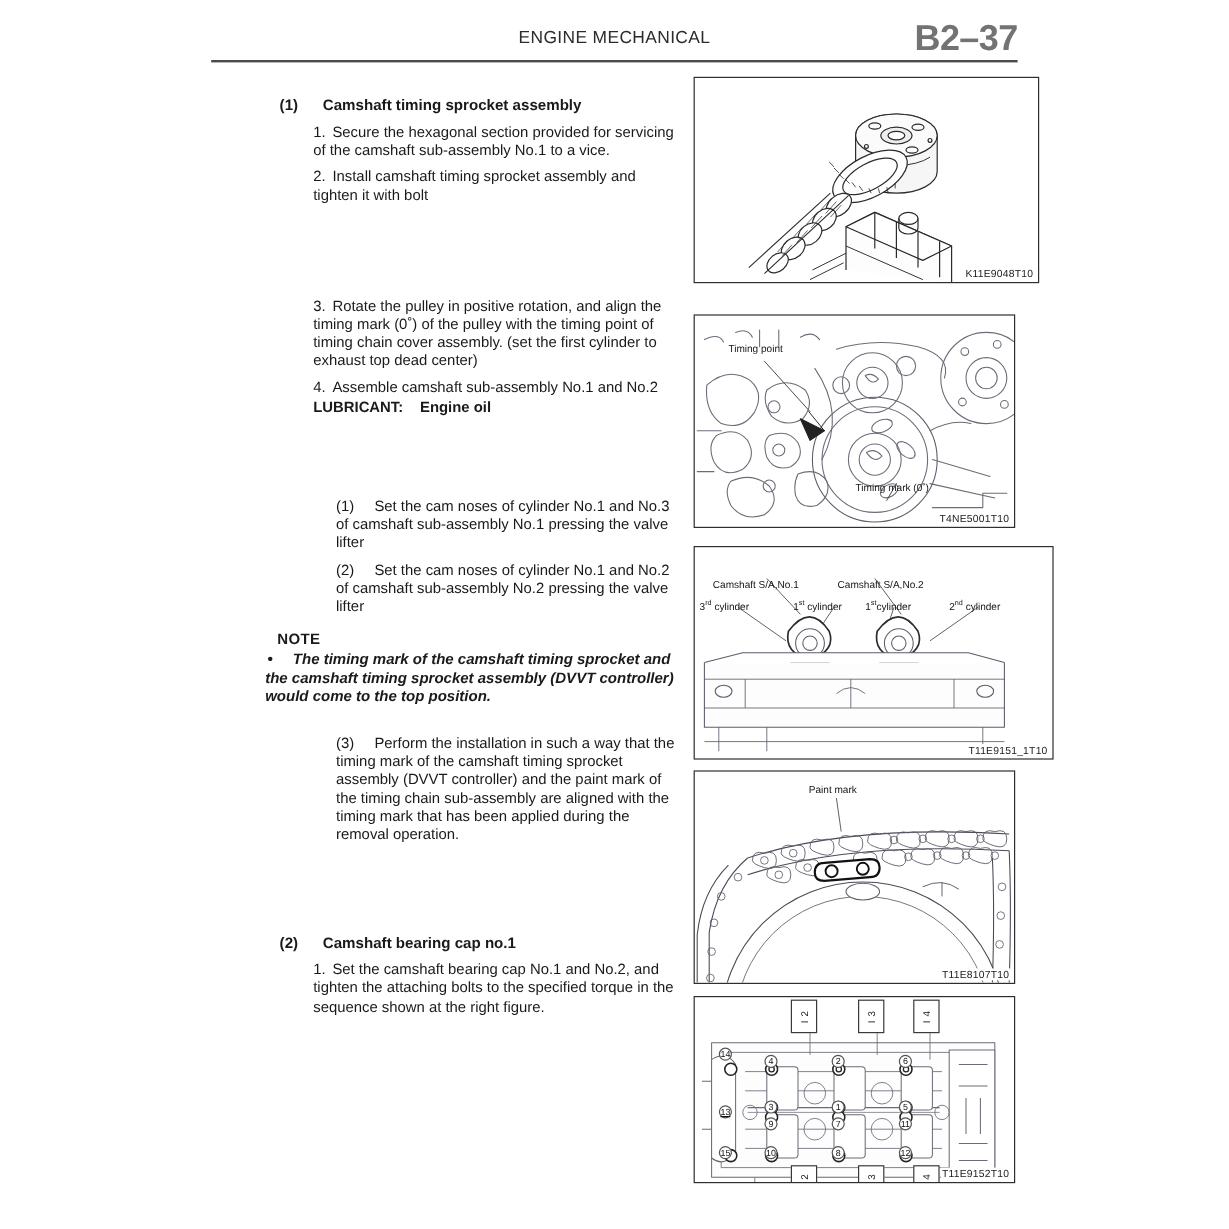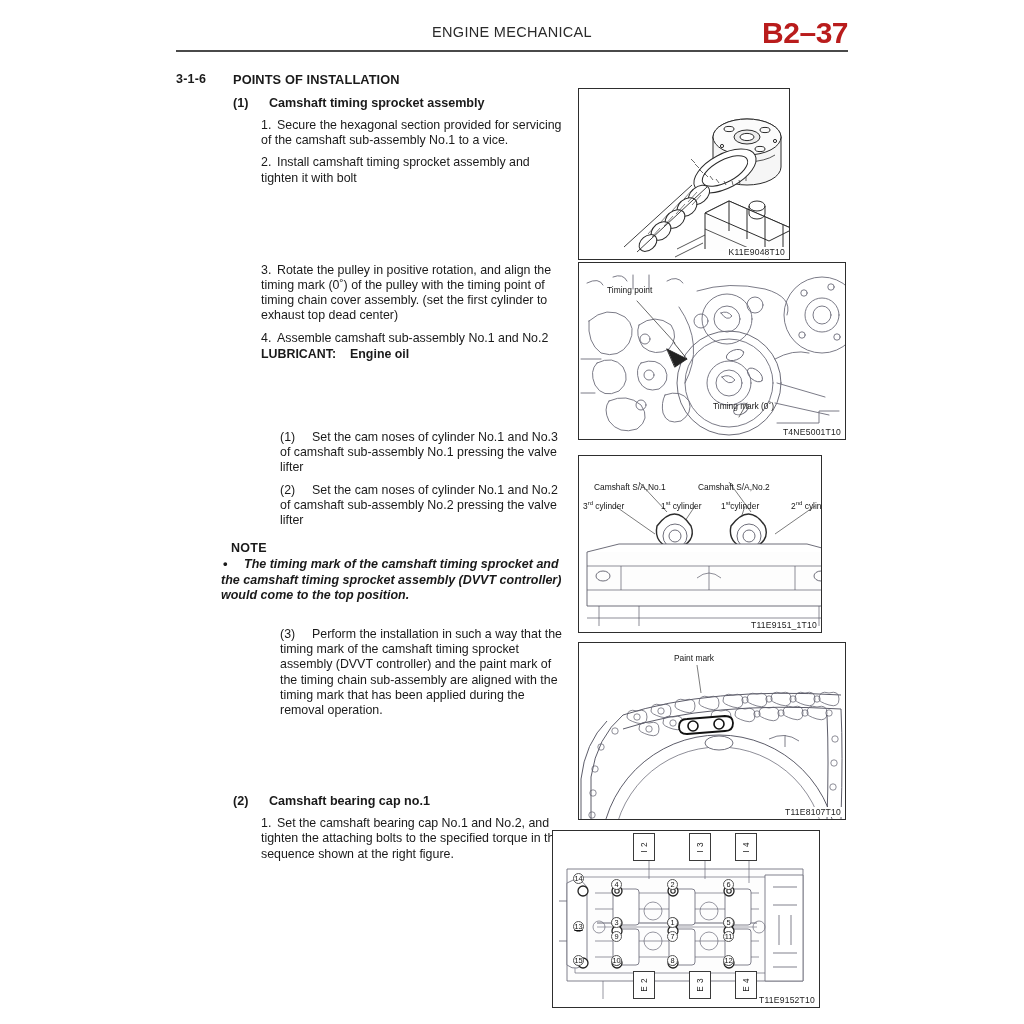--- a/index.html
+++ b/index.html
@@ -34,21 +34,21 @@
     letter-spacing: 0.3px;
     color: #2b2b2b;
   }
   .header-pageno {
     position: absolute;
     right: 0;
     top: -6px;
     font-size: 30px;
     font-weight: bold;
     letter-spacing: -0.5px;
-    color: #b91c1c;
+    color: #737373;
   }
   .header-rule {
     position: absolute;
     left: 0;
     top: 28px;
     width: 100%;
     height: 2px;
     background: #4a4a4a;
   }
 
@@ -207,24 +207,20 @@
 <body>
 
 <div class="page-header">
   <div class="header-title">ENGINE MECHANICAL</div>
   <div class="header-pageno">B2–37</div>
   <div class="header-rule"></div>
 </div>
 
 <div class="text-col">
 
-  <div class="row">
-    <div class="sec-num">3-1-6</div>
-    <div class="sec-title">POINTS OF INSTALLATION</div>
-  </div>
 
   <div class="lvl1">
     <span class="marker">(1)</span>
     <span class="body">Camshaft timing sprocket assembly</span>
   </div>
 
   <div class="lvl2" style="margin-top:8px">
     <span class="marker">1.</span>
     <span class="body">Secure the hexagonal section provided for servicing of the camshaft sub-assembly No.1 to a vice.</span>
   </div>
@@ -275,21 +271,21 @@
     <span class="body">Camshaft bearing cap no.1</span>
   </div>
 
   <div class="lvl2" style="margin-top:8px">
     <span class="marker">1.</span>
     <span class="body">Set the camshaft bearing cap No.1 and No.2, and tighten the attaching bolts to the specified torque in the sequence shown at the right figure.</span>
   </div>
 
 </div>
 
-<div class="fig" style="left:578px; top:88px; width:212px; height:172px;">
+<div class="fig" style="left:578px; top:64px; width:288px; height:172px;">
   <svg width="266" height="170" viewBox="0 0 266 170">
     <g fill="none" stroke="#2b2b2b" stroke-width="1" stroke-linejoin="round">
 
       <ellipse cx="168" cy="48" rx="34" ry="18" fill="#fbfbfb"></ellipse>
       <path d="M134 48 L134 78 A34 18 0 0 0 202 78 L202 48" fill="#f6f6f6"></path>
       <ellipse cx="168" cy="48" rx="34" ry="18" fill="#fbfbfb"></ellipse>
       <ellipse cx="168" cy="48" rx="13" ry="7" fill="#ededed"></ellipse>
       <ellipse cx="168" cy="48" rx="7" ry="3.6" fill="#fff"></ellipse>
       <ellipse cx="150" cy="40" rx="5" ry="2.6"></ellipse>
       <ellipse cx="186" cy="41" rx="5" ry="2.6"></ellipse>
@@ -387,21 +383,21 @@
       <path d="M168 140 L160 154" stroke="#444" stroke-width="0.8"></path>
 
       <path d="M198 160 L240 160 L240 148 L260 148"></path>
     </g>
   </svg>
   <div class="fig-label" style="left:28px; top:22px;">Timing point</div>
   <div class="fig-label" style="left:134px; top:138px;">Timing mark (0˚)</div>
   <div class="fig-caption">T4NE5001T10</div>
 </div>
 
-<div class="fig" style="left:578px; top:455px; width:244px; height:178px;">
+<div class="fig" style="left:578px; top:455px; width:300px; height:178px;">
   <svg width="266" height="176" viewBox="0 0 266 176">
     <g fill="none" stroke="#5d5d6b" stroke-width="0.9" stroke-linejoin="round">
 
       <path d="M60 26 L88 56" stroke="#444" stroke-width="0.7"></path>
       <path d="M150 26 L172 56" stroke="#444" stroke-width="0.7"></path>
       <path d="M36 50 L76 78" stroke="#444" stroke-width="0.7"></path>
       <path d="M116 50 L104 68" stroke="#444" stroke-width="0.7"></path>
       <path d="M166 50 L160 68" stroke="#444" stroke-width="0.7"></path>
       <path d="M236 50 L196 78" stroke="#444" stroke-width="0.7"></path>
 
@@ -515,21 +511,21 @@
           <circle cx="255" cy="120" r="3.2"></circle>
         <circle cx="254" cy="144" r="3.2"></circle>
           <circle cx="254" cy="168" r="3.2"></circle>
       </g>
     </g>
   </svg>
   <div class="fig-label" style="left:95px; top:10px;">Paint mark</div>
   <div class="fig-caption">T11E8107T10</div>
 </div>
 
-<div class="fig" style="left:552px; top:830px; width:268px; height:178px;">
+<div class="fig" style="left:578px; top:830px; width:268px; height:156px;">
   <svg width="266" height="176" viewBox="0 0 266 176">
     <g fill="none" stroke="#6a6a78" stroke-width="0.85" stroke-linejoin="round">
 
       <path d="M14 38 L14 150 L250 150 L250 38 Z" fill="#fdfdfd"></path>
       <path d="M22 46 L22 142 L240 142 L240 46 Z" stroke-width="0.7"></path>
 
       <path d="M14 52 Q26 44 34 56 L34 130 Q24 142 14 134Z" fill="#fff"></path>
       <path d="M6 70 L14 70 M6 110 L14 110"></path>
 
       <path d="M212 44 L250 44 L250 150 L212 150Z" fill="#fff"></path>

